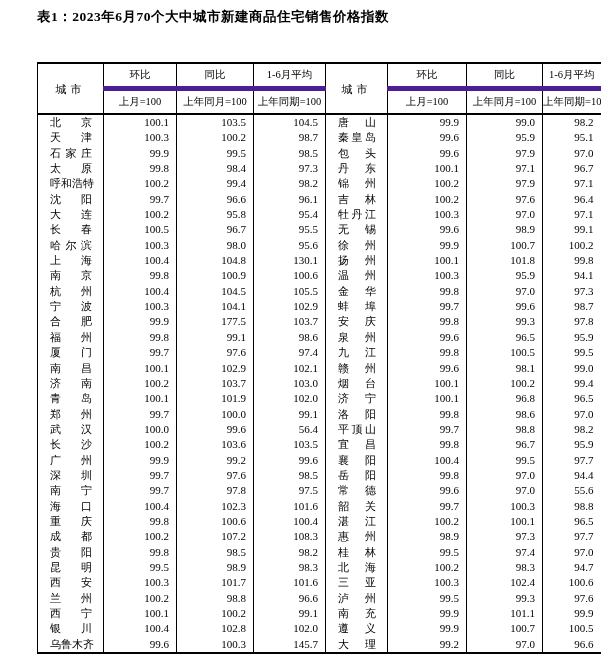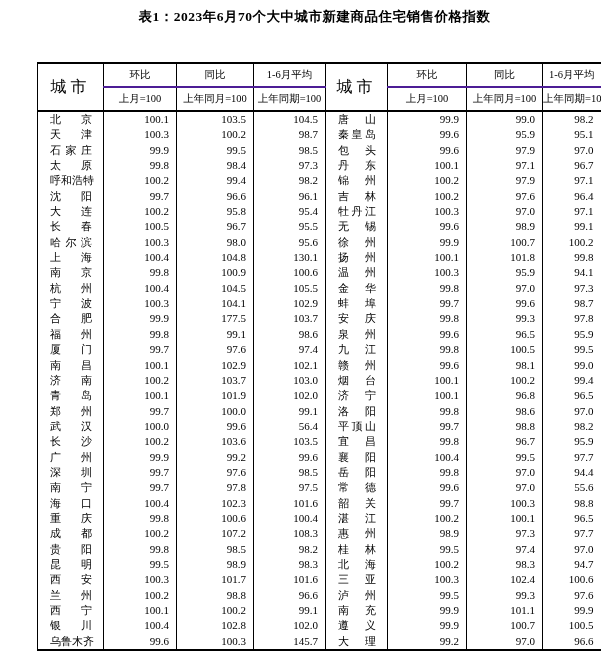--- a/index.html
+++ b/index.html
@@ -13,21 +13,20 @@
     font-family: "Liberation Serif", "DejaVu Serif", serif;
     overflow: hidden;
     padding: 8px 0 0 37px;
   }
   .doc-title {
     width: 555px;
     margin: 0 0 36px 0;
     font-size: 13.5px;
     font-weight: bold;
     line-height: 18px;
-    text-align: center;
     letter-spacing: 0.5px;
     white-space: nowrap;
   }
   table.price-table {
     border-collapse: collapse;
     table-layout: fixed;
     width: 563px;
     border-top: 2px solid #000;
     border-bottom: 2px solid #000;
     border-left: 1px solid #000;
@@ -41,23 +40,23 @@
     overflow: hidden;
     white-space: nowrap;
   }
   thead th {
     text-align: center;
     font-size: 10.5px;
     height: 22px;
     line-height: 22px;
     vertical-align: middle;
   }
-  thead th.sub-top { border-bottom: 2px solid #4c1d95; }
+  thead th.sub-top { border-bottom: 5px solid #4c1d95; }
   thead tr.hdr-bottom th, thead th.city-hdr { border-bottom: 2px solid #000; }
-  thead th.city-hdr { height: 44px; font-size: 16px; letter-spacing: 4px; }
+  thead th.city-hdr { height: 44px; font-size: 11px; letter-spacing: 4px; }
   tbody td {
     height: 15.34px;
     line-height: 15.34px;
     vertical-align: middle;
   }
   tbody td.num { text-align: right; padding-right: 7px; }
   tbody td.city { padding: 0 11px 0 12px; }
   .spread {
     display: flex;
     justify-content: space-between;

